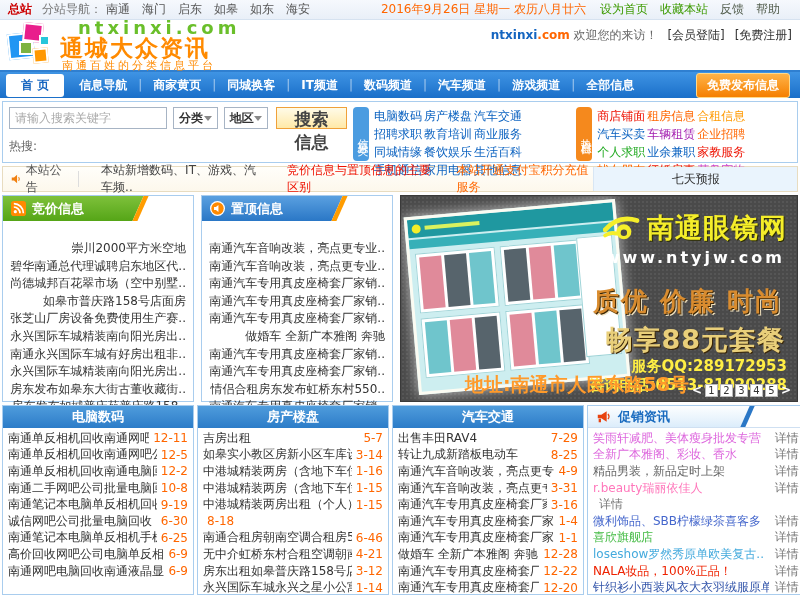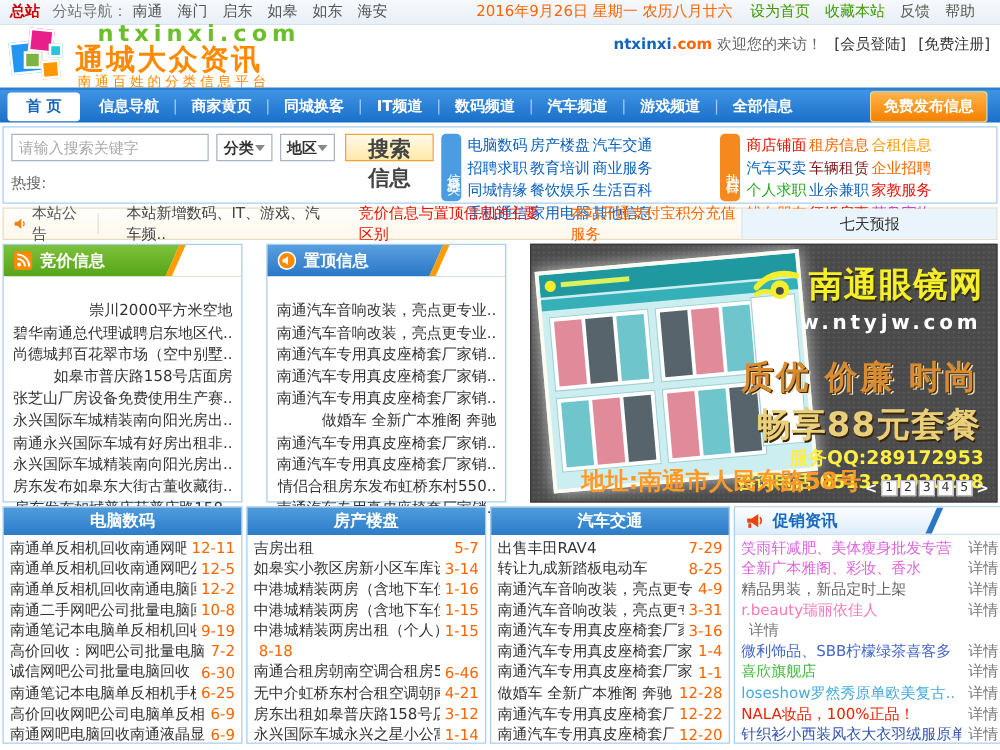--- a/index.html
+++ b/index.html
@@ -66,21 +66,21 @@
   
   .announce { margin:3px 2px 0; border:1px solid #e8dcc0; background:linear-gradient(#fffefa,#fdf8ec);
     height:26px; display:flex; align-items:center; }
   .ann-label { display:flex; align-items:center; padding:0 10px 0 8px; border-right:1px solid #ddd; color:#555; height:16px; }
   .ann-label svg { margin-right:4px; }
   .ann-item { margin-left:22px; }
   .weather-box { margin-left:auto; width:228px; height:100%; background:#eaf4fd; border-left:1px solid #d8e6f4;
     display:flex; align-items:center; justify-content:center; color:#333; }
 
   
-  .main-row { margin:3px 2px 0; display:flex; gap:19px; height:207px; }
+  .main-row { margin:3px 2px 0; display:flex; gap:7px; height:207px; }
   .panel { width:192px; border:1px solid #a9cdee; background:#fff; }
   .panel-hdr { position:relative; height:25px; overflow:hidden; display:flex; align-items:center; padding:0 8px; }
   .panel-hdr.green { background:linear-gradient(#7ec13b,#55a517); }
   .panel-hdr.blue { background:linear-gradient(#5aa0e0,#2a77c6); }
   .panel-hdr .stripe { position:absolute; right:-10px; top:0; height:100%; width:34%; background:#fff;
     transform:skewX(-24deg); border-left:5px solid #ff9c00; z-index:1; }
   .panel-hdr .ttl { color:#fff; font-weight:bold; font-size:13px; margin-left:6px; z-index:2; }
   .panel-hdr svg { z-index:2; }
   .plist { list-style:none; padding:19px 7px;text-align:right; }
   .plist li { height:17.6px; line-height:17.6px; white-space:nowrap; overflow:hidden; color:#333; }
@@ -229,21 +229,21 @@
       <a>手机通信</a>
       <a>家用电器</a>
       <a>其他信息</a>
     </div>
   <div class="vtab orange">热点栏目</div>
   <div class="grid" id="hotgrid">
       <a style="color: rgb(238, 17, 0);">商店铺面</a>
       <a style="color: rgb(255, 102, 0);">租房信息</a>
       <a style="color: rgb(255, 153, 0);">合租信息</a>
       <a style="color: rgb(11, 98, 192);">汽车买卖</a>
-      <a style="color: #7f1d1d;">车辆租赁</a>
+      <a style="color: #a21caf;">车辆租赁</a>
       <a style="color: rgb(255, 102, 0);">企业招聘</a>
       <a style="color: rgb(34, 170, 34);">个人求职</a>
       <a style="color: rgb(11, 98, 192);">业余兼职</a>
       <a style="color: rgb(238, 17, 0);">家教服务</a>
       <a style="color: rgb(255, 102, 0);">找女朋友</a>
       <a style="color: rgb(238, 17, 0);">征婚启事</a>
       <a style="color: rgb(204, 68, 204);">花鸟宠物</a>
     </div>
 </div>
 
@@ -387,24 +387,20 @@
         </div>
         <div class="crow">
           <a class="rt">南通二手网吧公司批量电脑回收..</a>
           <span class="rd">10-8</span>
         </div>
         <div class="crow">
           <a class="rt">南通笔记本电脑单反相机回收</a>
           <span class="rd">9-19</span>
         </div>
         <div class="crow">
-          <a class="rt">高价回收：网吧公司批量电脑</a>
-          <span class="rd">7-2</span>
-        </div>
-        <div class="crow">
           <a class="rt">诚信网吧公司批量电脑回收</a>
           <span class="rd">6-30</span>
         </div>
         <div class="crow">
           <a class="rt">南通笔记本电脑单反相机手机回..</a>
           <span class="rd">6-25</span>
         </div>
         <div class="crow">
           <a class="rt">高价回收网吧公司电脑单反相机..</a>
           <span class="rd">6-9</span>

